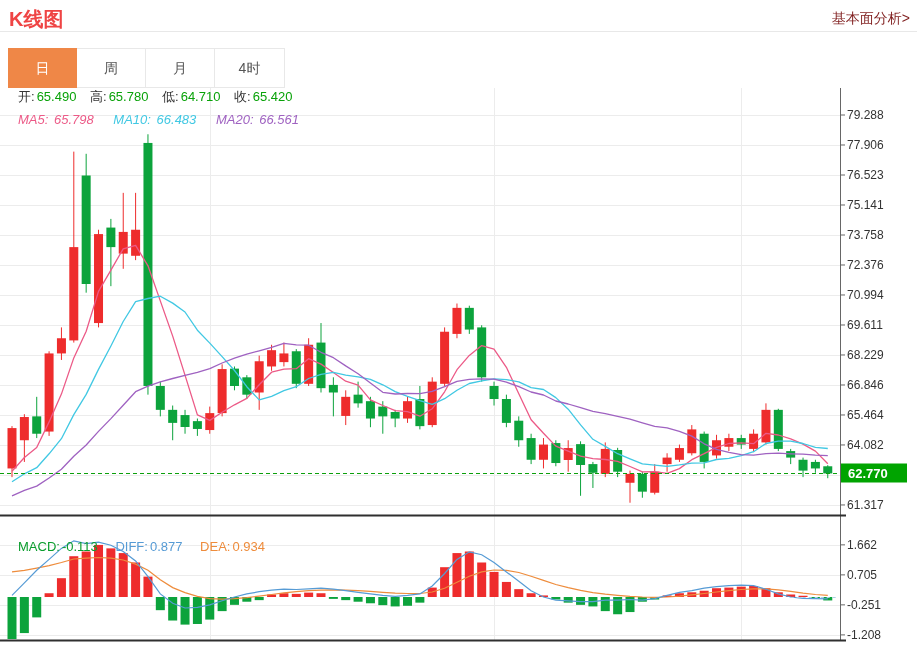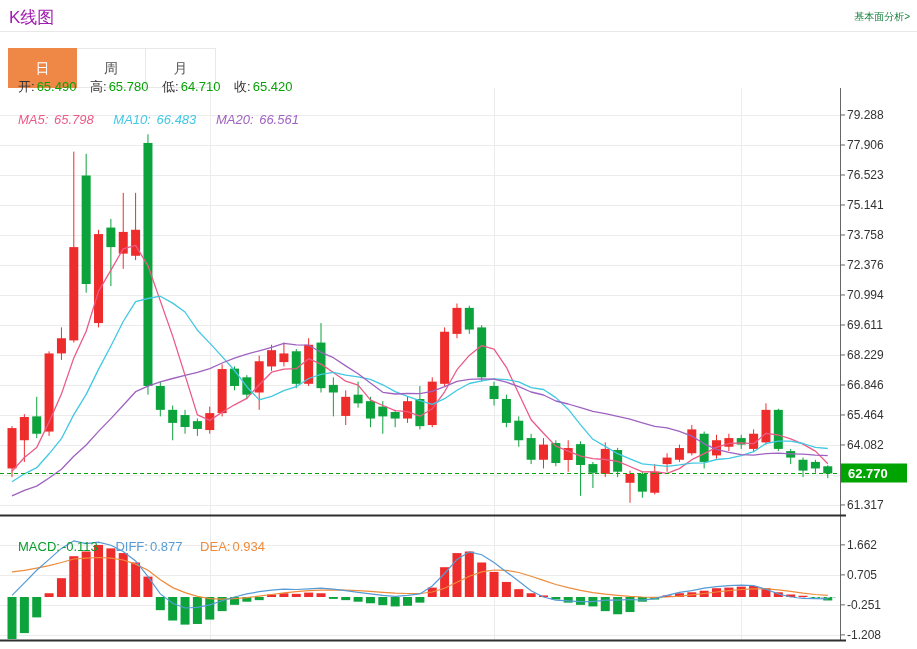--- a/index.html
+++ b/index.html
@@ -1,19 +1,19 @@
 <!DOCTYPE html>
 <html><head>
 <meta charset="utf-8">
 <style>
   html,body{margin:0;padding:0;background:#fff;}
   body{width:917px;height:649px;position:relative;overflow:hidden;
        font-family:"Liberation Sans","DejaVu Sans",sans-serif;}
-  .hdr-title{position:absolute;left:9px;top:6px;font-size:17px;font-weight:normal;color:#a21caf;}
-  .hdr-link{position:absolute;right:7px;top:10px;font-size:10px;color:#15803d;cursor:pointer;}
+  .hdr-title{position:absolute;left:9px;top:6px;font-size:20px;font-weight:bold;color:#ef4444;}
+  .hdr-link{position:absolute;right:7px;top:10px;font-size:14px;color:#7f1d1d;cursor:pointer;}
   .hdr-divider{position:absolute;left:0;top:31px;width:917px;height:1px;background:#e8e8e8;}
   .tabs{position:absolute;left:8px;top:48px;height:40px;display:flex;border:1px solid #e8e8e8;box-sizing:border-box;background:#fff;}
   .tab{width:69px;height:38px;line-height:38px;text-align:center;font-size:14px;color:#555;
        border-right:1px solid #e8e8e8;cursor:pointer;box-sizing:border-box;background:#fff;}
   .tab:last-child{border-right:none;}
   .tab.active{background:#ef8747;color:#fff;margin:-1px 0 -1px -1px;height:40px;line-height:40px;border-right:none;}
   .row{position:absolute;font-size:13px;white-space:nowrap;z-index:3;}
   .row span{margin-right:2px;}
   .lbl{color:#333;}
   .v-green{color:#09a209;margin-right:10px !important;}
@@ -314,23 +314,24 @@
   </svg>
 
 <div class="hdr-title">K线图</div>
 <div class="hdr-link">基本面分析&gt;</div>
 <div class="hdr-divider"></div>
 
 <div class="tabs">
   <div class="tab active">日</div>
   <div class="tab">周</div>
   <div class="tab">月</div>
+  <div class="tab">4时</div>
 </div>
 
-<div class="row" style="left:18px;top:78px;">
+<div class="row" style="left:18px;top:88px;">
   <span class="lbl">开:</span><span class="v-green">65.490</span>
   <span class="lbl">高:</span><span class="v-green">65.780</span>
   <span class="lbl">低:</span><span class="v-green">64.710</span>
   <span class="lbl">收:</span><span class="v-green">65.420</span>
 </div>
 
 <div class="row" style="left:18px;top:112px;font-style:italic;">
   <span class="ma5"><span>MA5:</span> <span>65.798</span></span>
   <span class="ma10"><span>MA10:</span> <span>66.483</span></span>
   <span class="ma20"><span>MA20:</span> <span>66.561</span></span>

